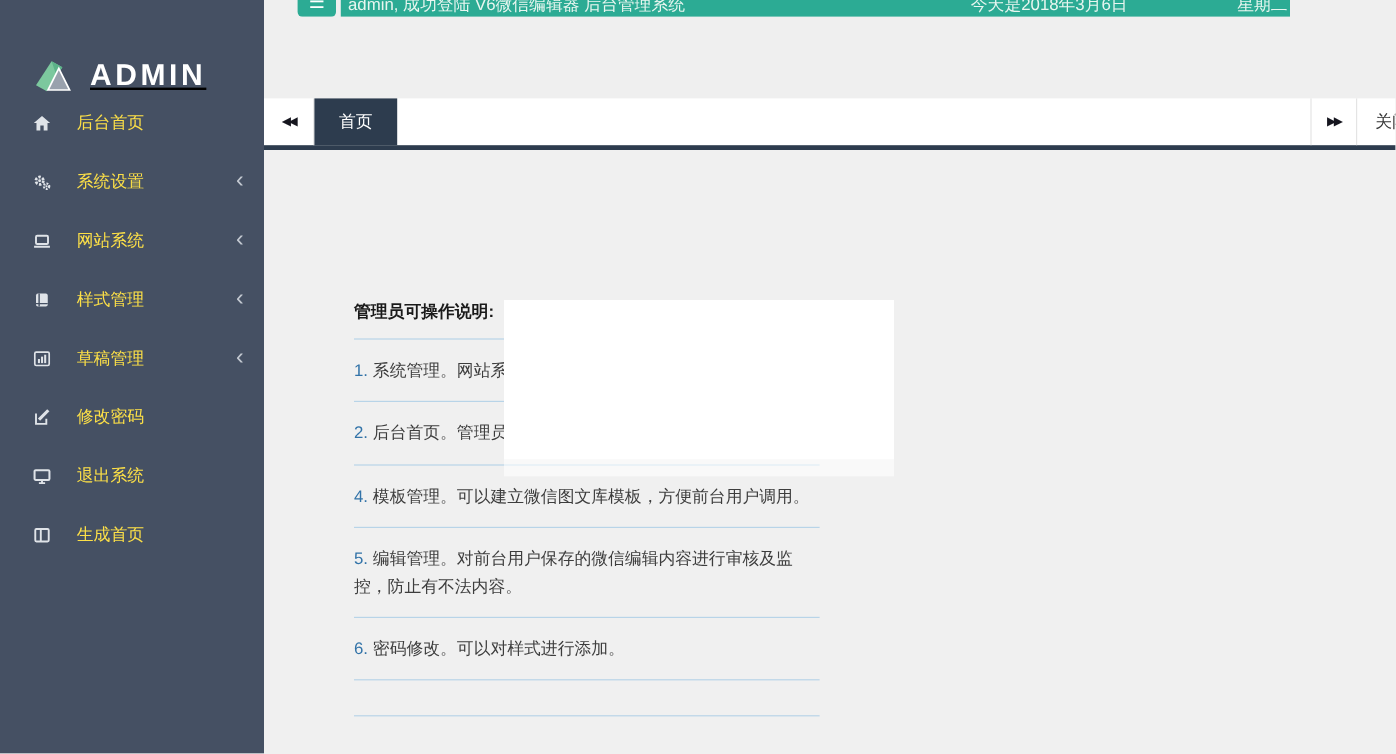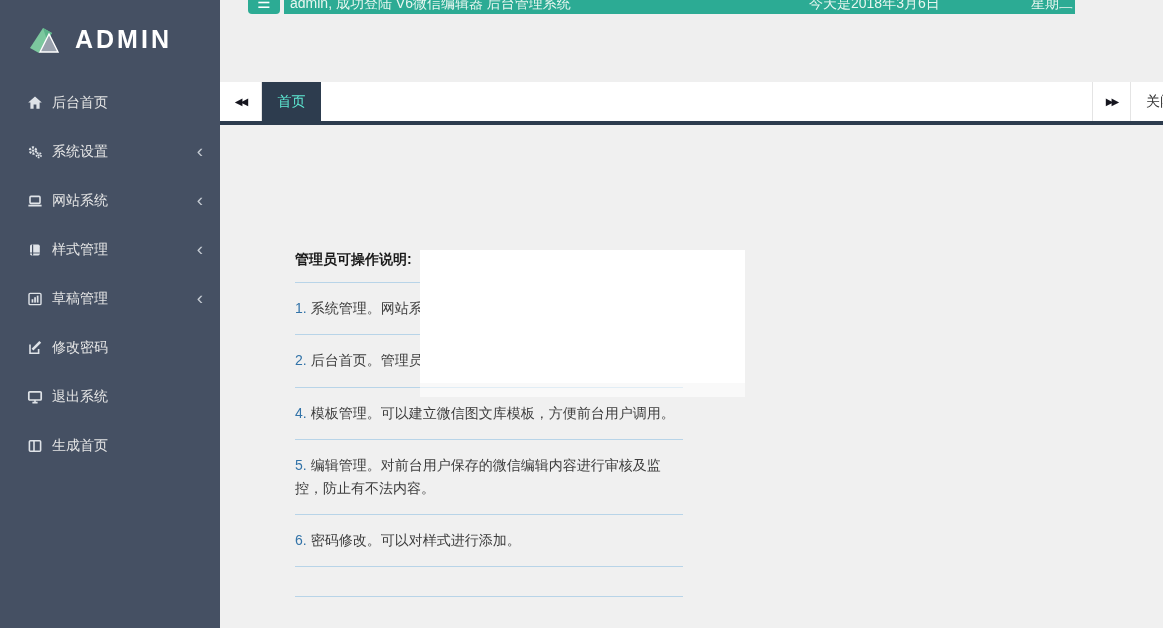--- a/index.html
+++ b/index.html
@@ -1,44 +1,44 @@
 <!DOCTYPE html>
 <html><head>
 <meta charset="utf-8">
 <style>
   * { margin:0; padding:0; box-sizing:border-box; }
   html,body { width:1163px; height:628px; overflow:hidden; }
   body { position:relative; background:#F0F0F0; font-family:"Liberation Sans","DejaVu Sans",sans-serif; }
 
   
   .sidebar { position:absolute; left:0; top:0; width:220px; height:628px; background:#455063; z-index:3; }
-  .brand { height:78px; display:flex; align-items:center; padding-left:26px; }
+  .brand { height:78px; display:flex; align-items:flex-end; padding-left:26px;text-decoration:underline; }
   .brand-logo { width:40px; height:32px; margin-right:9px; flex:0 0 auto; }
   .brand-name { color:#FFFFFF; font-size:25px; font-weight:bold; letter-spacing:3px; }
   .menu-item { position:relative; height:49px; display:flex; align-items:center; padding-left:27px; cursor:pointer; }
   .menu-icon { width:16px; height:16px; flex:0 0 auto; }
-  .menu-label { margin-left:9px; color:#e5e5e5; font-size:14px; }
+  .menu-label { margin-left:21px; color:#fde047; font-size:14px; }
   .menu-caret { position:absolute; right:17px; top:50%; transform:translateY(-58%); color:#C3C9D1; font-size:19px; line-height:1; }
 
   
   .topstrip { position:absolute; left:220px; top:0; width:943px; height:14px; overflow:hidden; z-index:2; }
   .hamburger-btn { position:absolute; left:28px; top:-8px; width:32px; height:22px; background:#2CAB94; border-radius:4px;
     color:#FFFFFF; font-size:15px; text-align:center; line-height:22px; cursor:pointer; }
   .notice-bar { position:absolute; left:64px; top:-8px; width:791px; height:22px; background:#2CAB94; color:#E8F6F0; font-size:14px; }
   .notice-bar span { position:absolute; top:0; line-height:22px; white-space:nowrap; }
   .notice-welcome { left:6px; }
   .notice-date { left:525px; }
   .notice-weekday { left:747px; }
 
   
   .tabbar { position:absolute; left:220px; top:82px; width:943px; height:43px; background:#FFFFFF;
     border-bottom:4px solid #2D3C4E; z-index:2; }
   .tab-scroll-left { position:absolute; left:0; top:0; width:42px; height:39px; border-right:1px solid #E4E4E4;
     display:flex; align-items:center; justify-content:center; cursor:pointer; }
-  .tab-active { position:absolute; left:42px; top:0; width:59px; height:39px; background:#2D3C4E; color:#5eead4;
+  .tab-active { position:absolute; left:42px; top:0; width:69px; height:39px; background:#2D3C4E; color:#ffffff;
     font-size:14px; display:flex; align-items:center; justify-content:center; cursor:pointer; }
   .tab-scroll-right { position:absolute; right:32px; top:0; width:39px; height:39px; border-left:1px solid #E4E4E4;
     border-right:1px solid #E4E4E4; display:flex; align-items:center; justify-content:center; cursor:pointer; }
   .tab-close { position:absolute; right:0; top:0; width:32px; height:39px; overflow:hidden; padding-left:15px;
     line-height:39px; font-size:14px; color:#333333; white-space:nowrap; cursor:pointer; }
   .dbl-arrow { font-size:10px; color:#15151e; letter-spacing:-2px; }
 
   
   .header-bg { position:absolute; left:220px; top:0; width:943px; height:82px; background:#EFEFEF; z-index:1; }
 

